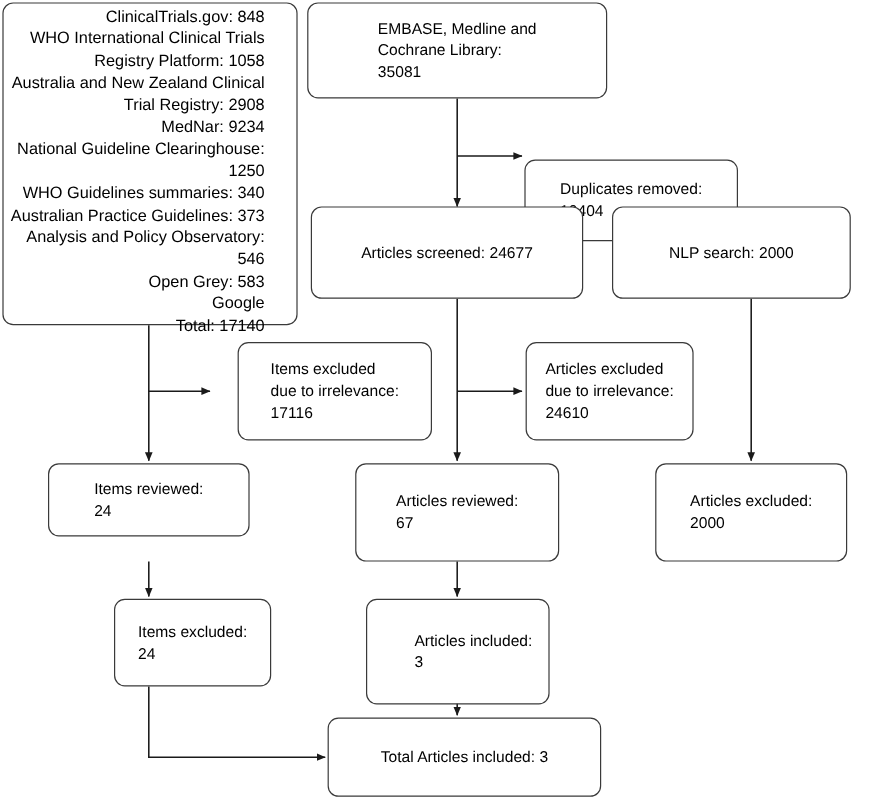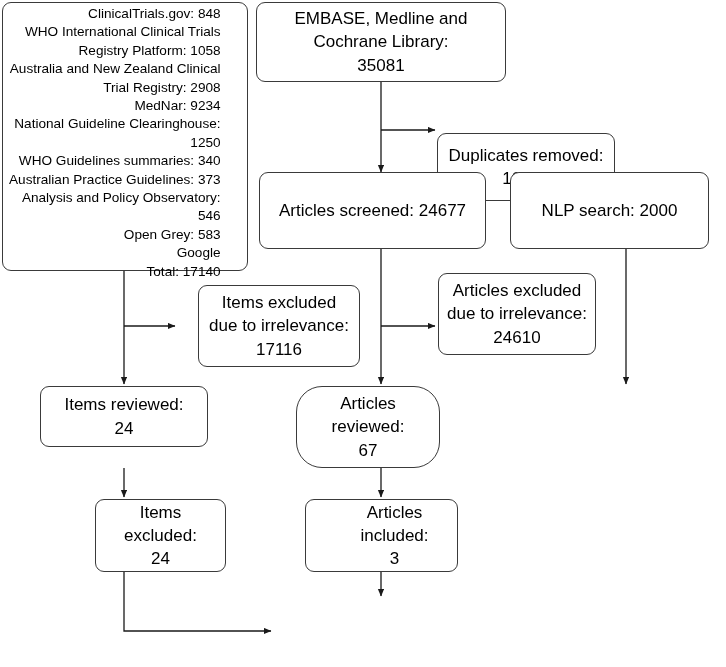--- a/index.html
+++ b/index.html
@@ -21,22 +21,21 @@
   }
   .node {
     position: absolute;
     box-sizing: border-box;
     border: 1px solid #3a3a3a;
     border-radius: 9px;
     background: #ffffff;
     display: flex;
     align-items: center;
     justify-content: center;
-    text-align: center;
-    font-size: 17px;
+    font-size: 13px;
     line-height: 1.36;
     color: #000000;
     white-space: pre-line;
     padding: 2px 6px;
     z-index: 2;
   }
   .node.left-align {
     align-items: flex-start;
     justify-content: flex-start;
     text-align: right;
@@ -121,31 +120,34 @@
 10404</div>
 
   <div class="node" style="left:259px; top:172px; width:227px; height:77px;">Articles screened: 24677</div>
 
   <div class="node" style="left:510px; top:172px; width:199px; height:77px;">NLP search: 2000</div>
 
   <div class="node" style="left:178px; top:285px; width:162px; height:82px;margin-left:20px;">Items excluded
 due to irrelevance:
 17116</div>
 
-  <div class="node" style="left:438px; top:273px; width:158px; height:82px;">Articles excluded
+  <div class="node" style="left:438px; top:285px; width:140px; height:82px;">Articles excluded
 due to irrelevance:
 24610</div>
 
   <div class="node" style="left:40px; top:386px; width:168px; height:61px;">Items reviewed:
 24</div>
 
-  <div class="node" style="left:296px; top:386px; width:144px; height:82px;border-radius:26px;">Articles reviewed:
+  <div class="node" style="left:296px; top:386px; width:170px; height:82px;">Articles reviewed:
 67</div>
 
+  <div class="node" style="left:546px; top:386px; width:160px; height:82px;">Articles excluded:
+2000</div>
 
   <div class="node" style="left:59px; top:499px; width:131px; height:73px;margin-left:36px;">Items excluded:
 24</div>
 
-  <div class="node" style="left:305px; top:499px; width:153px; height:73px;padding-left:32px;">Articles included:
+  <div class="node" style="left:305px; top:499px; width:153px; height:88px;padding-left:32px;">Articles included:
 3</div>
 
+  <div class="node" style="left:273px; top:598px; width:228px; height:66px;">Total Articles included: 3</div>
 
 </div>
 
 </body></html>

